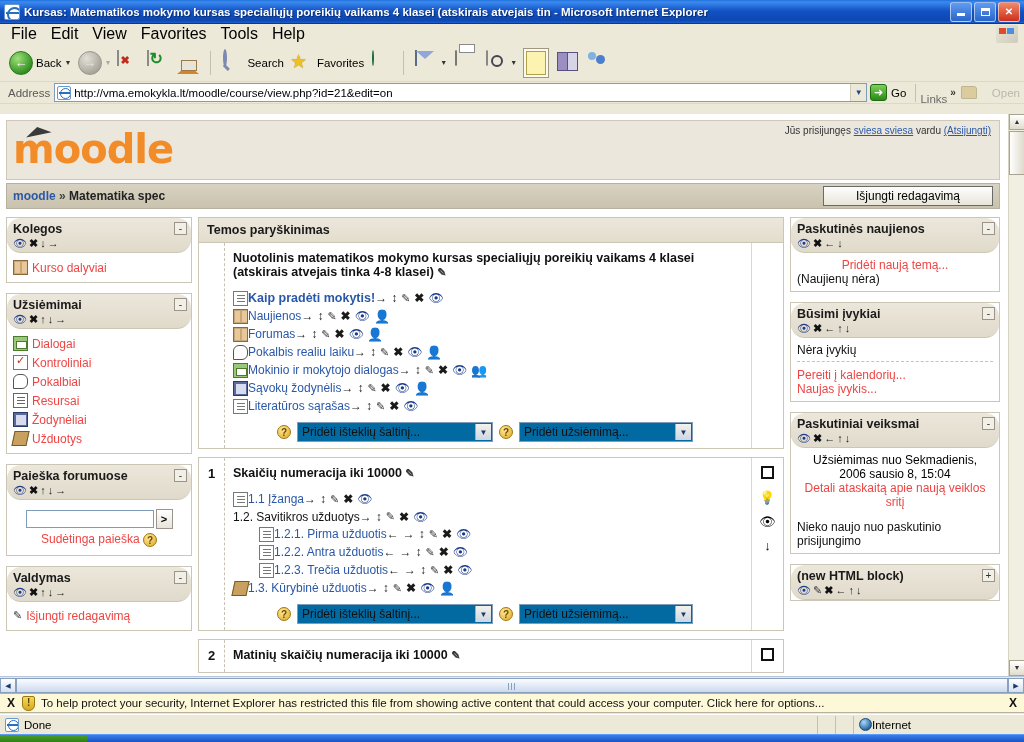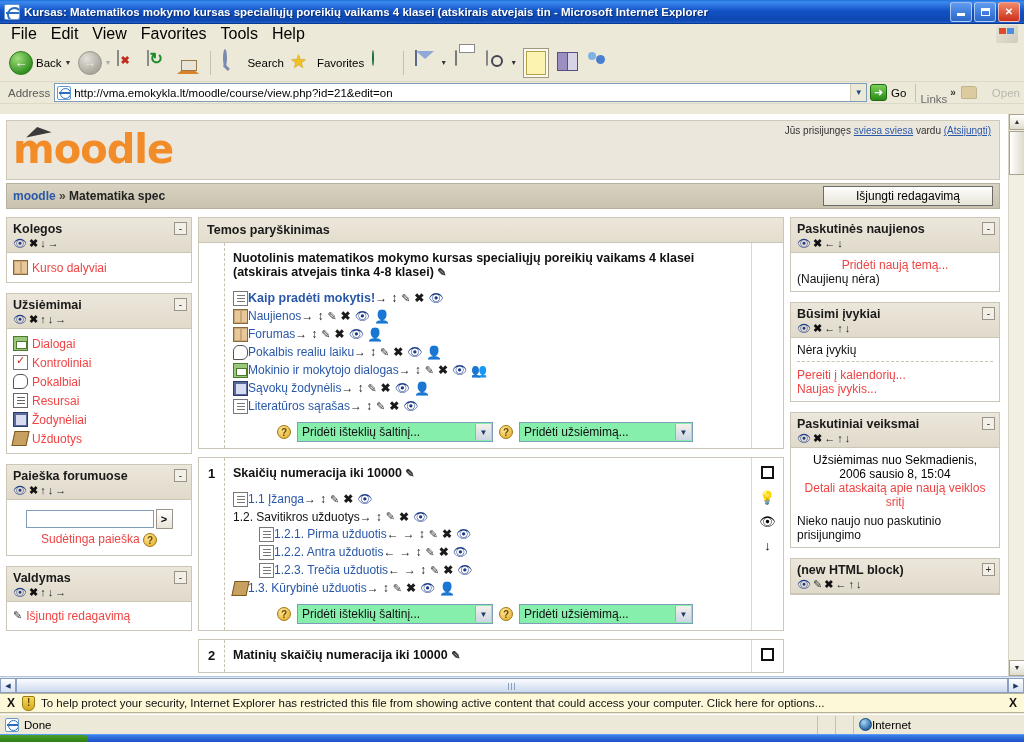--- a/index.html
+++ b/index.html
@@ -212,21 +212,21 @@
   }
   .col-left{ width:186px; flex:0 0 186px; }
   .col-mid{ flex:1 1 auto; min-width:0; }
   .col-right{ width:210px; flex:0 0 210px; }
 
   
   .block{ margin-bottom:10px; border:1px solid #ccc6b6; background:#fff;}
   .block-head{
     background:linear-gradient(to bottom,#ece7db,#e0dacb);
     border-bottom:1px solid #ccc6b6;
-    padding:4px 5px 2px 6px; position:relative;
+    padding:4px 5px 2px 6px; position:relative;border-radius:14px;
   }
   .block-title{ font-size:12.5px; font-weight:bold; color:#1a1a1a; }
   .block-tools{ margin-top:1px; font-size:11px; letter-spacing:2px; color:#222; }
   .block-tools span{ cursor:pointer; }
   .blk-eye{ color:#1a3a8a; }
   .blk-x{ color:#111; font-weight:bold; }
   .hidebtn{
     position:absolute; right:4px; top:4px; width:13px;height:13px;
     border:1px solid #9a948a; background:#f2efe6;
     font-size:10px; line-height:11px; text-align:center; color:#333;
@@ -295,21 +295,21 @@
   .eicons .ei{ cursor:pointer; line-height:1;}
   .ei-eye{ color:#1a3a8a; }
   .ei-x{ font-weight:bold; }
   .ei-pencil{ color:#3a3a3a; font-size:11px;}
   .ei-grp{ color:#b8893a; font-size:13px;}
   .addrow{
     display:flex; align-items:center; justify-content:center; gap:6px;
     margin-top:7px; padding-right:8px;
   }
   .sel{
-    height:20px; border:1px solid #7f9db9; background:#86efac;
+    height:20px; border:1px solid #7f9db9; background:#0369a1;
     display:flex; align-items:center; padding-left:4px;
     font-size:12px; color:#111; position:relative;
   }
   .sel .arrow{
     position:absolute; right:1px; top:1px; width:16px;height:16px;
     background:linear-gradient(to bottom,#f4f2ea,#cdd6e4);
     border-left:1px solid #9aaec4;
     display:flex;align-items:center;justify-content:center;font-size:8px;color:#1a3a6a;
   }
   .sel.res{ width:196px; }
@@ -903,21 +903,21 @@
                 <span class="blk-eye">👁</span><span class="blk-x">✖</span><span>←</span><span>↑</span><span>↓</span>
               </div>
               <div class="hidebtn">-</div>
             </div>
             <div class="block-body">
               <div class="rb-center">Užsiėmimas nuo Sekmadienis,</div>
               <div class="rb-center">2006 sausio 8, 15:04</div>
               <div class="rb-center">
                 <a href="#" class="mlink">Detali ataskaitą apie naują veiklos sritį</a>
               </div>
-              <div class="rb-left" style="margin-top:5px;">Nieko naujo nuo paskutinio prisijungimo</div>
+              <div class="rb-left" style="margin-top:11px;">Nieko naujo nuo paskutinio prisijungimo</div>
             </div>
           </div>
 
           <div class="block" style="margin-bottom:0;">
             <div class="block-head">
               <div class="block-title">(new HTML block)</div>
               <div class="block-tools">
                 <span class="blk-eye">👁</span><span class="ei-pencil">✎</span><span class="blk-x">✖</span><span>←</span><span>↑</span><span>↓</span>
               </div>
               <div class="hidebtn">+</div>

